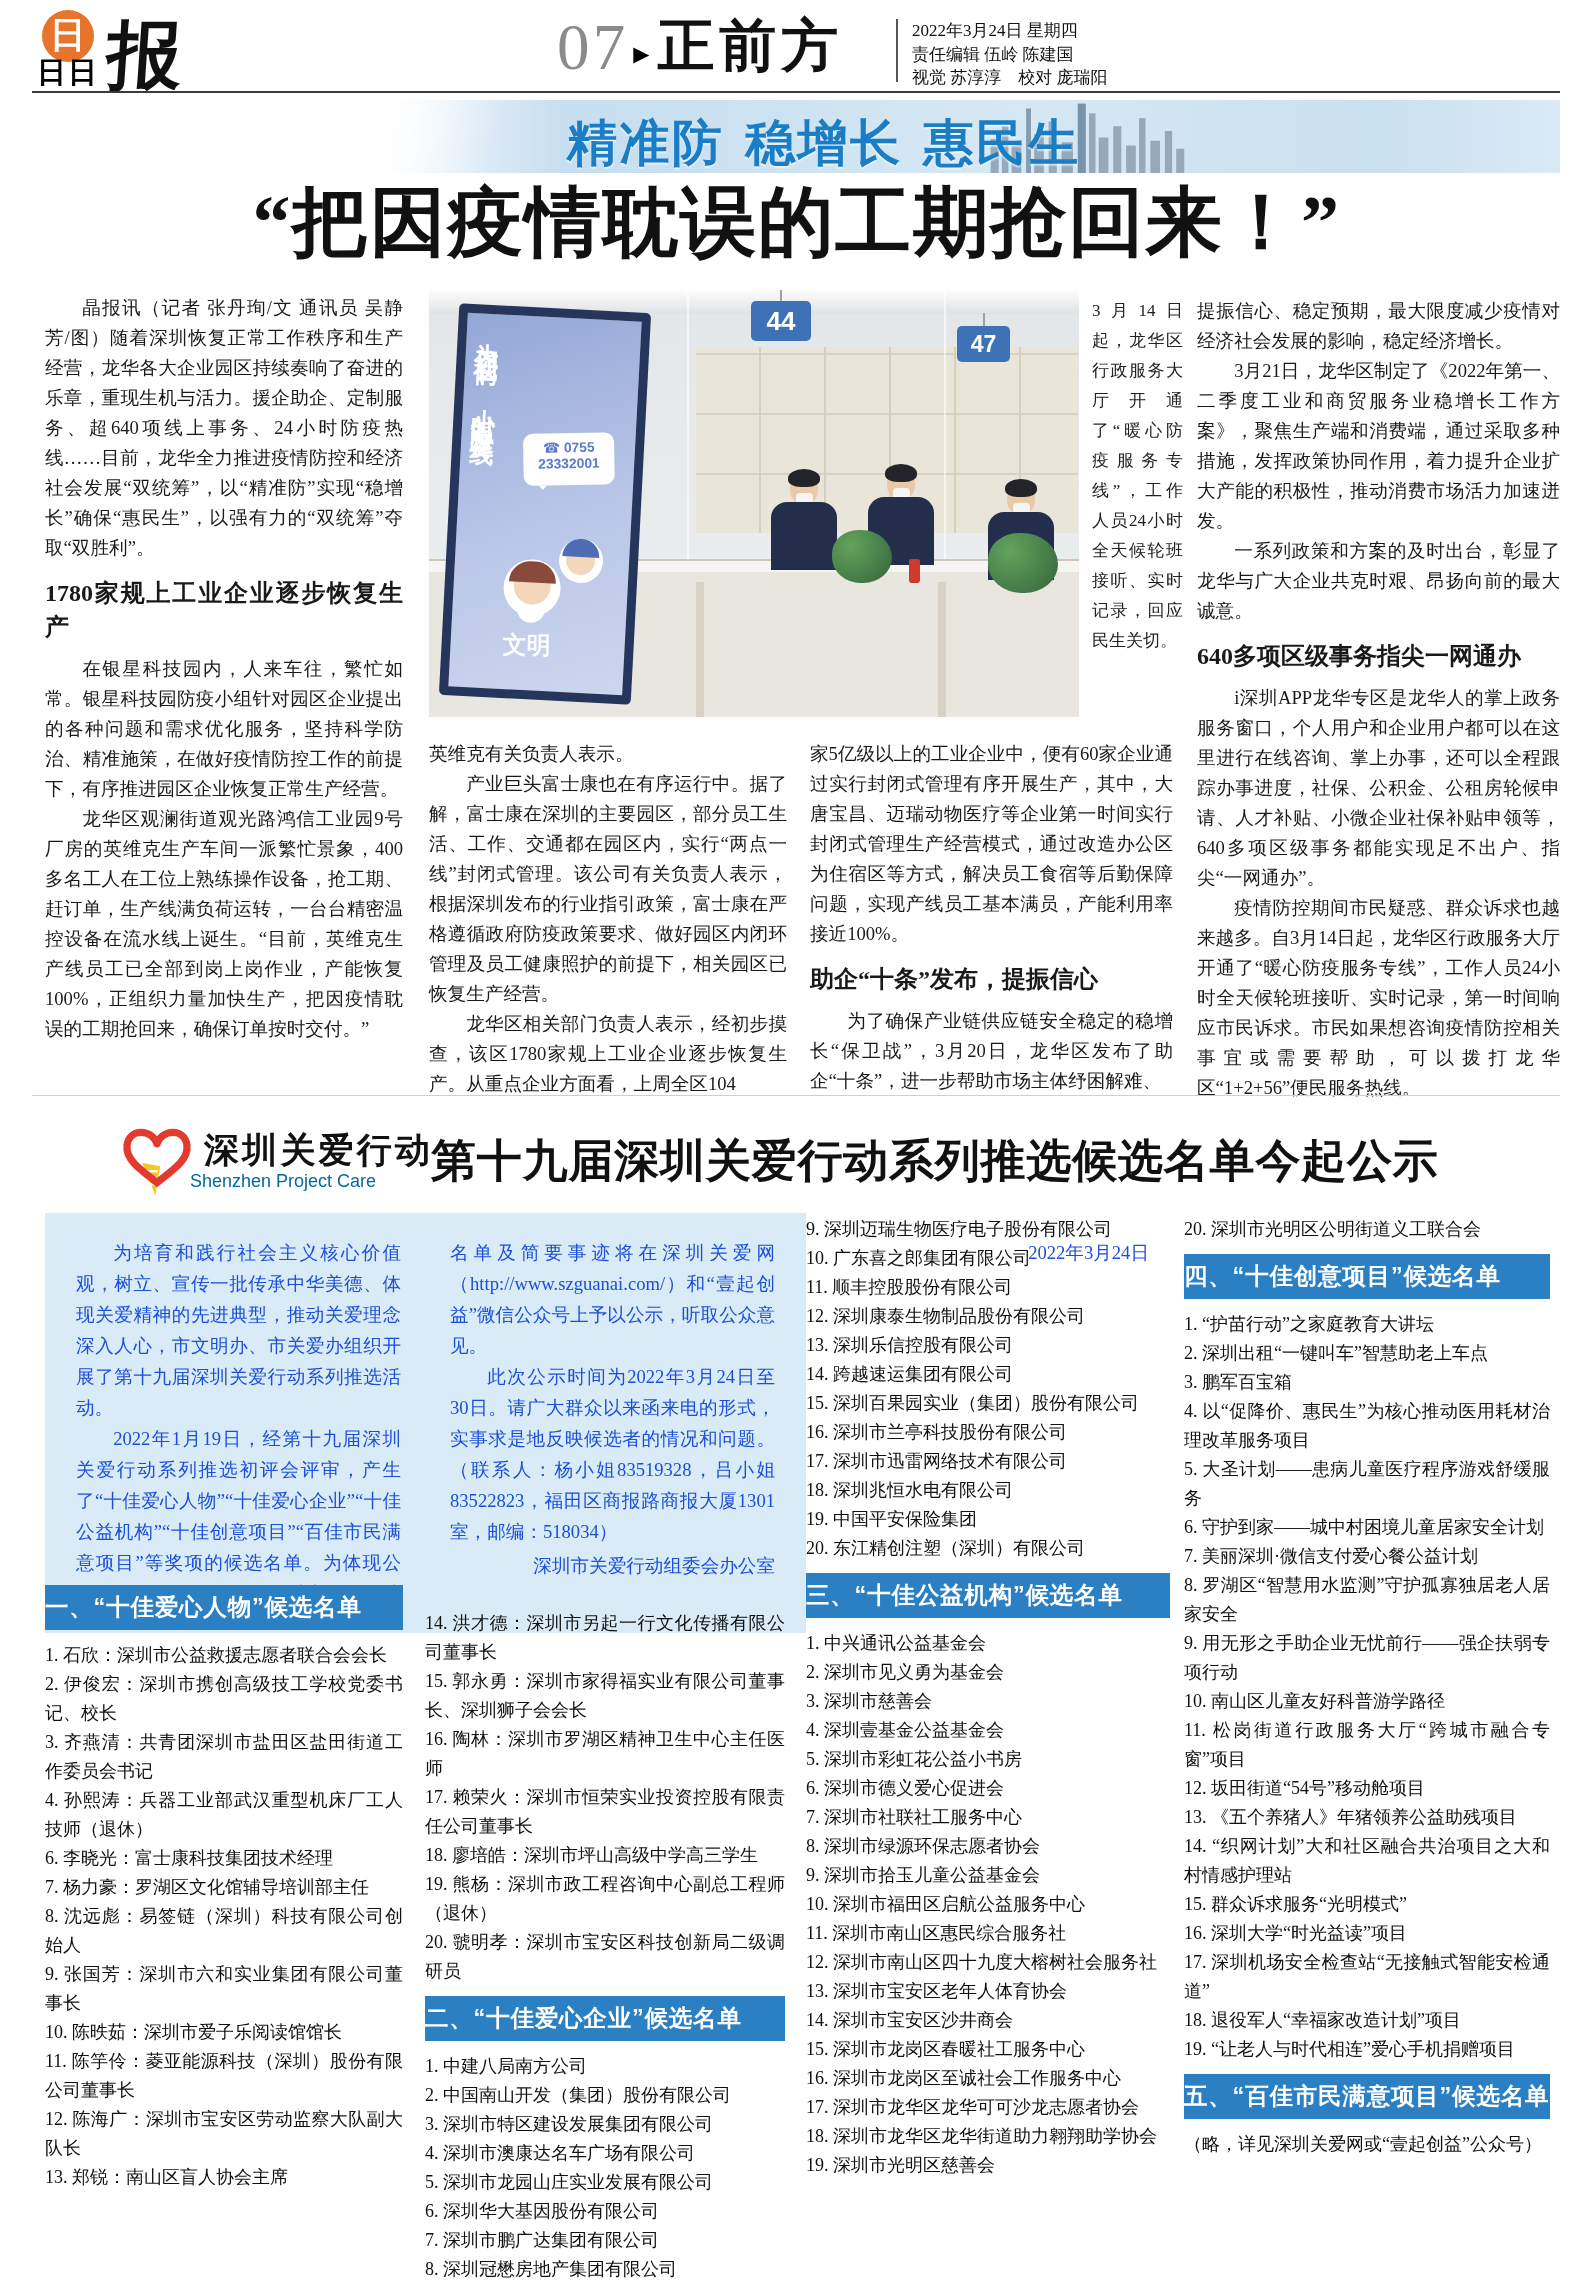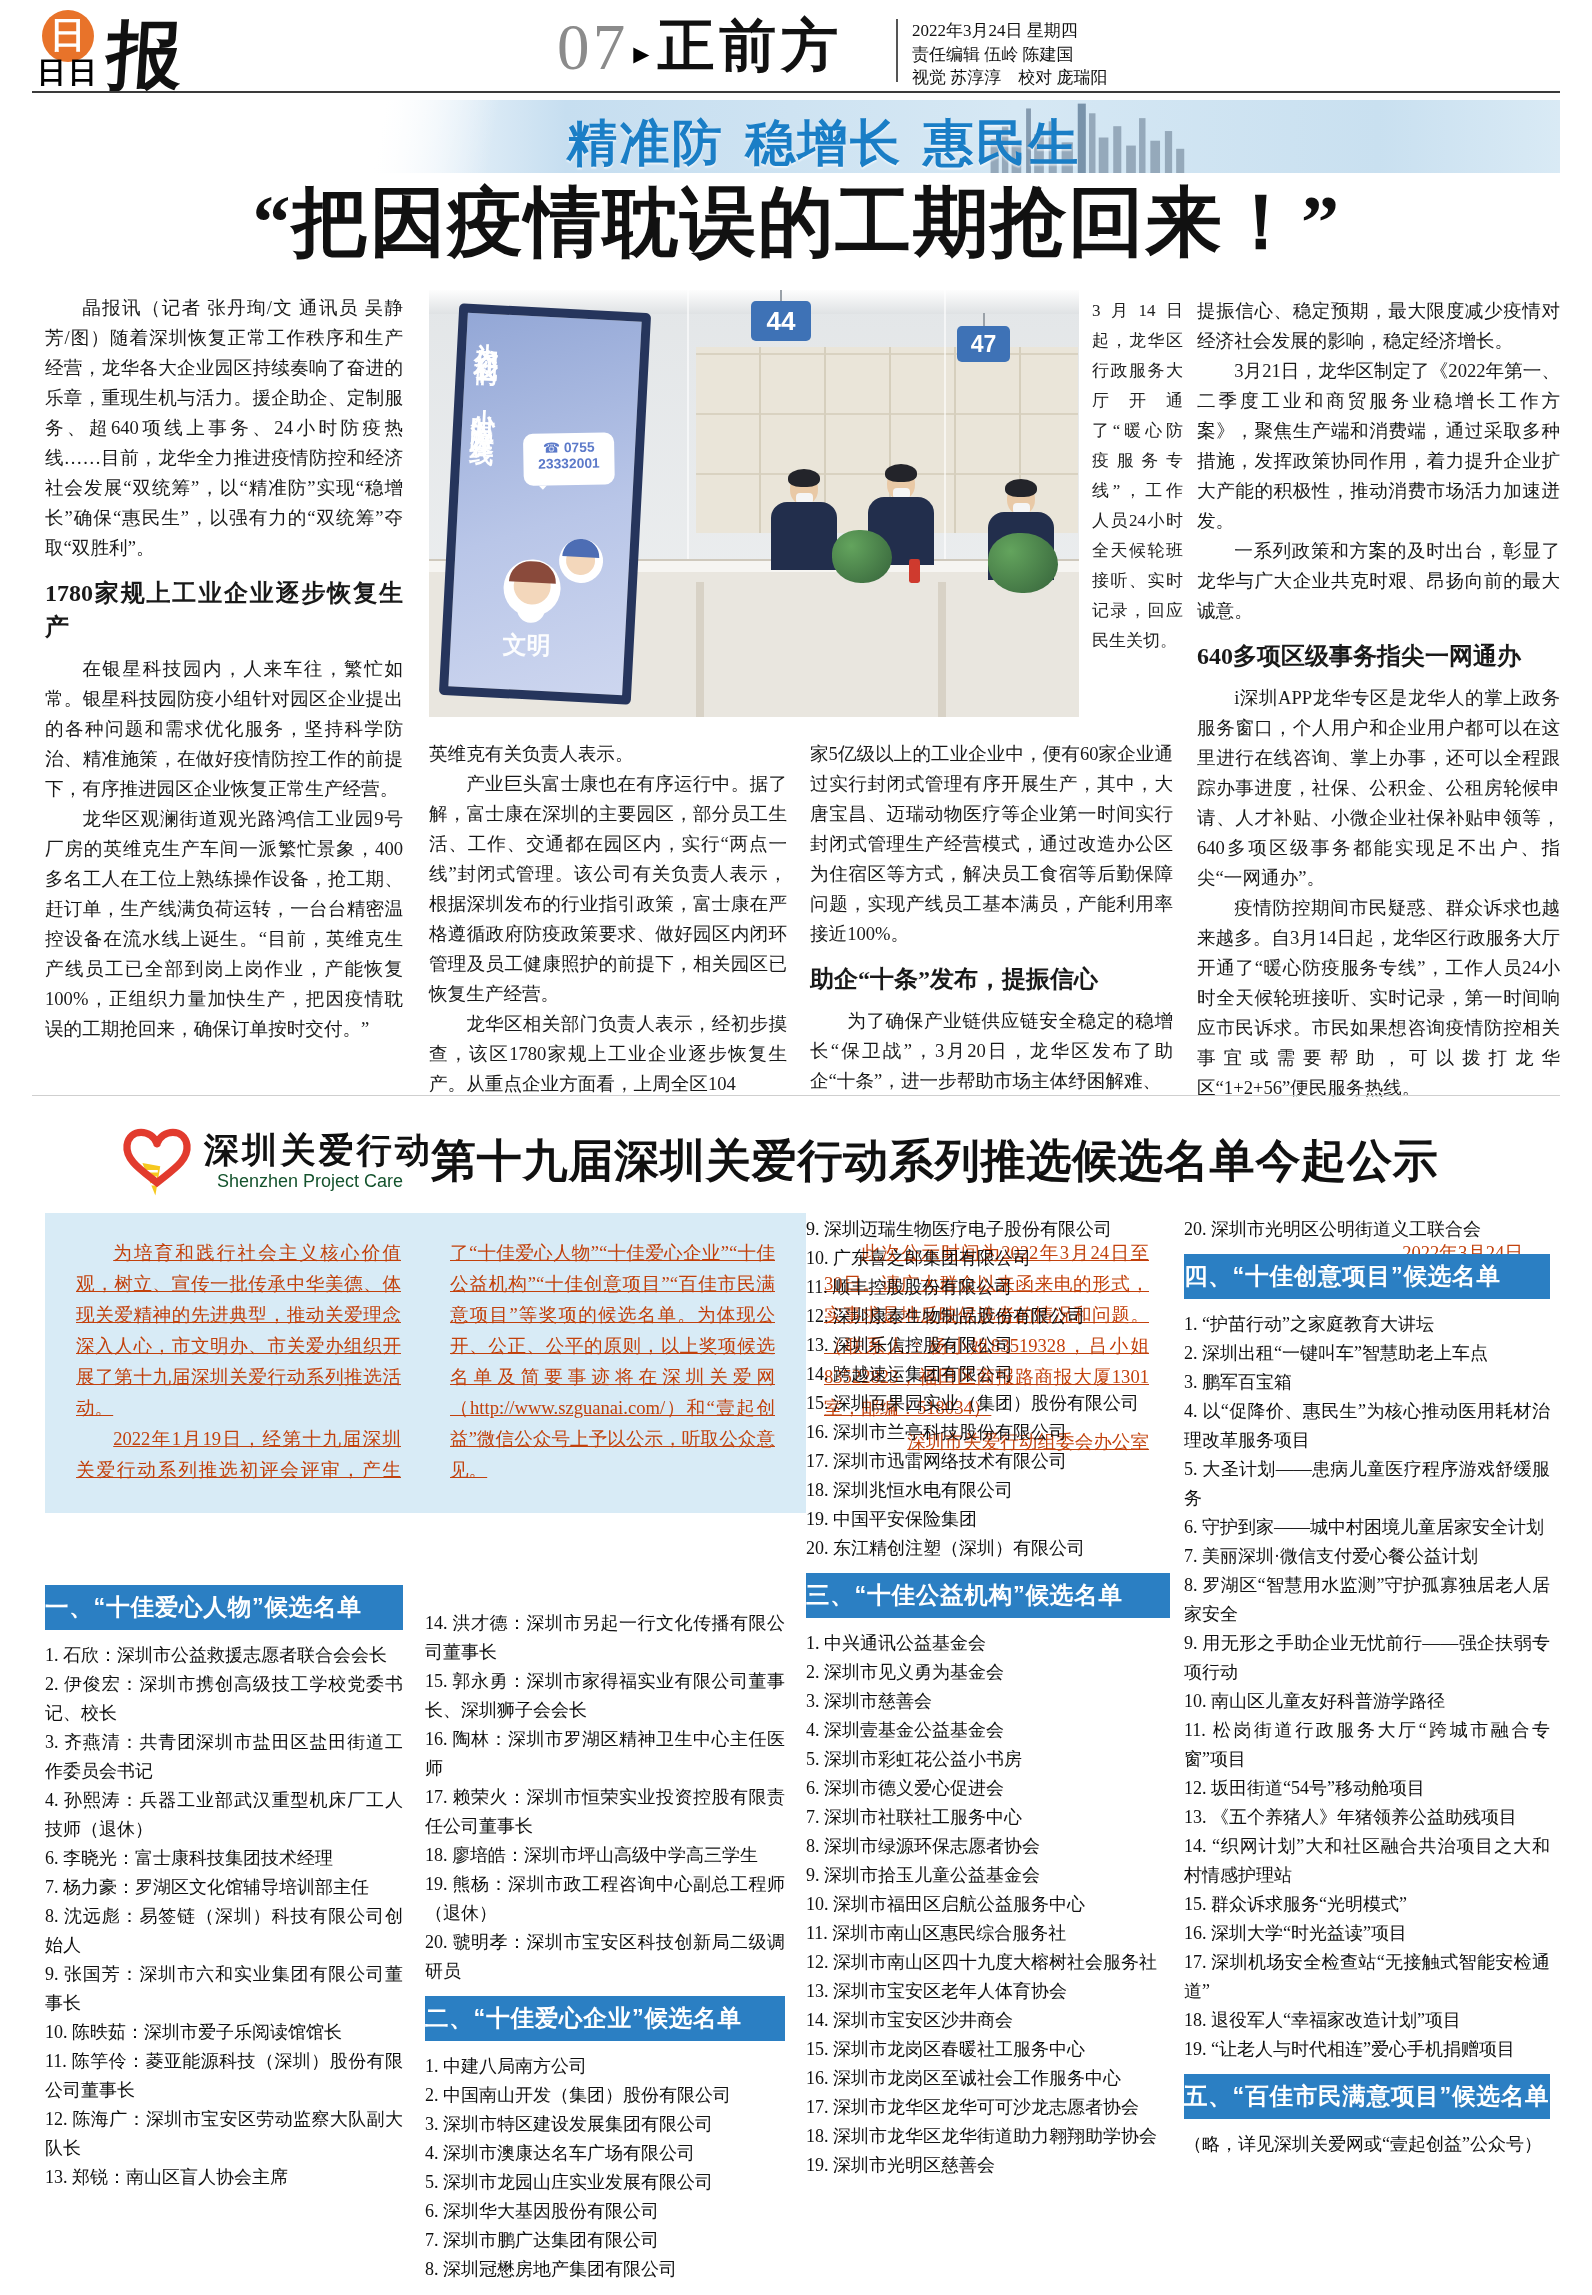--- a/index.html
+++ b/index.html
@@ -83,25 +83,25 @@
   .ph-staff .hd:before{content:"";position:absolute;left:-2.4px;top:-4px;width:32px;height:18px;background:#23242a;border-radius:50% 50% 40% 40%;}
   .ph-staff .hd:after{content:"";position:absolute;left:5.7px;bottom:0.8px;width:17px;height:11.3px;background:#f5f5f5;border-radius:4px;}
   .ph-staff .bd{position:absolute;left:1.6px;top:29px;width:66px;height:68px;background:#222e4c;border-radius:16px 16px 0 0;}
   .ph-plant{position:absolute;background:radial-gradient(circle at 32% 30%,#63a45d,#35623a);border-radius:46% 54% 50% 50%;}
   .p1{left:403px;top:240px;width:60px;height:53px;} .p2{left:559px;top:243px;width:70px;height:60px;}
   .ph-sanitizer{position:absolute;left:480px;top:269px;width:11.3px;height:24px;background:#cf3a2e;border-radius:2.4px;}
 
   
   .rule2{left:32px;top:1095px;width:1528px;height:0.8px;background:#cfcfcf;}
   .care-name{left:204px;top:1127px;font-size:35px;font-weight:bold;letter-spacing:3.2px;}
-  .care-en{left:217px;top:1171px;font-size:18px;color:#14532d;}
+  .care-en{left:190px;top:1171px;font-size:18px;color:#0369a1;}
   .headline2{left:431px;top:1131px;font-size:45px;font-weight:bold;letter-spacing:0.8px;white-space:nowrap;}
-  .bluebox{left:45px;top:1213px;width:761px;height:300px;background:#d8ebf6;box-sizing:border-box;
+  .bluebox{left:45px;top:1213px;width:761px;height:420px;background:#d8ebf6;box-sizing:border-box;
      padding:24px 31px;column-count:2;column-gap:49px;column-fill:auto;
-     font-size:18.6px;line-height:31px;text-align:justify;color:#c2410c;text-decoration:underline;}
+     font-size:18.6px;line-height:31px;text-align:justify;color:#1d4ed8;}
   .bluebox p{margin:0;text-indent:2em;}
   .sig{text-align:right;text-indent:0 !important;margin-top:3.2px !important;}
   .lcol{font-size:18px;line-height:29px;color:#101010;text-align:justify;}
   .lc1{left:45px;top:1578px;width:358px;}
   .lc2{left:425px;top:1609px;width:360px;}
   .lc3{left:806px;top:1215px;width:364px;}
   .lc4{left:1184px;top:1215px;width:366px;}
   .award-bar{height:45px;line-height:45px;background:#2b7fc3;color:#fff;text-align:left;
      font-size:23.5px;font-weight:bold;margin:9.7px 0 11.3px;font-family:"Liberation Sans","DejaVu Sans",sans-serif;letter-spacing:0.8px;}
   .award-bar.first{margin-top:7px;}

